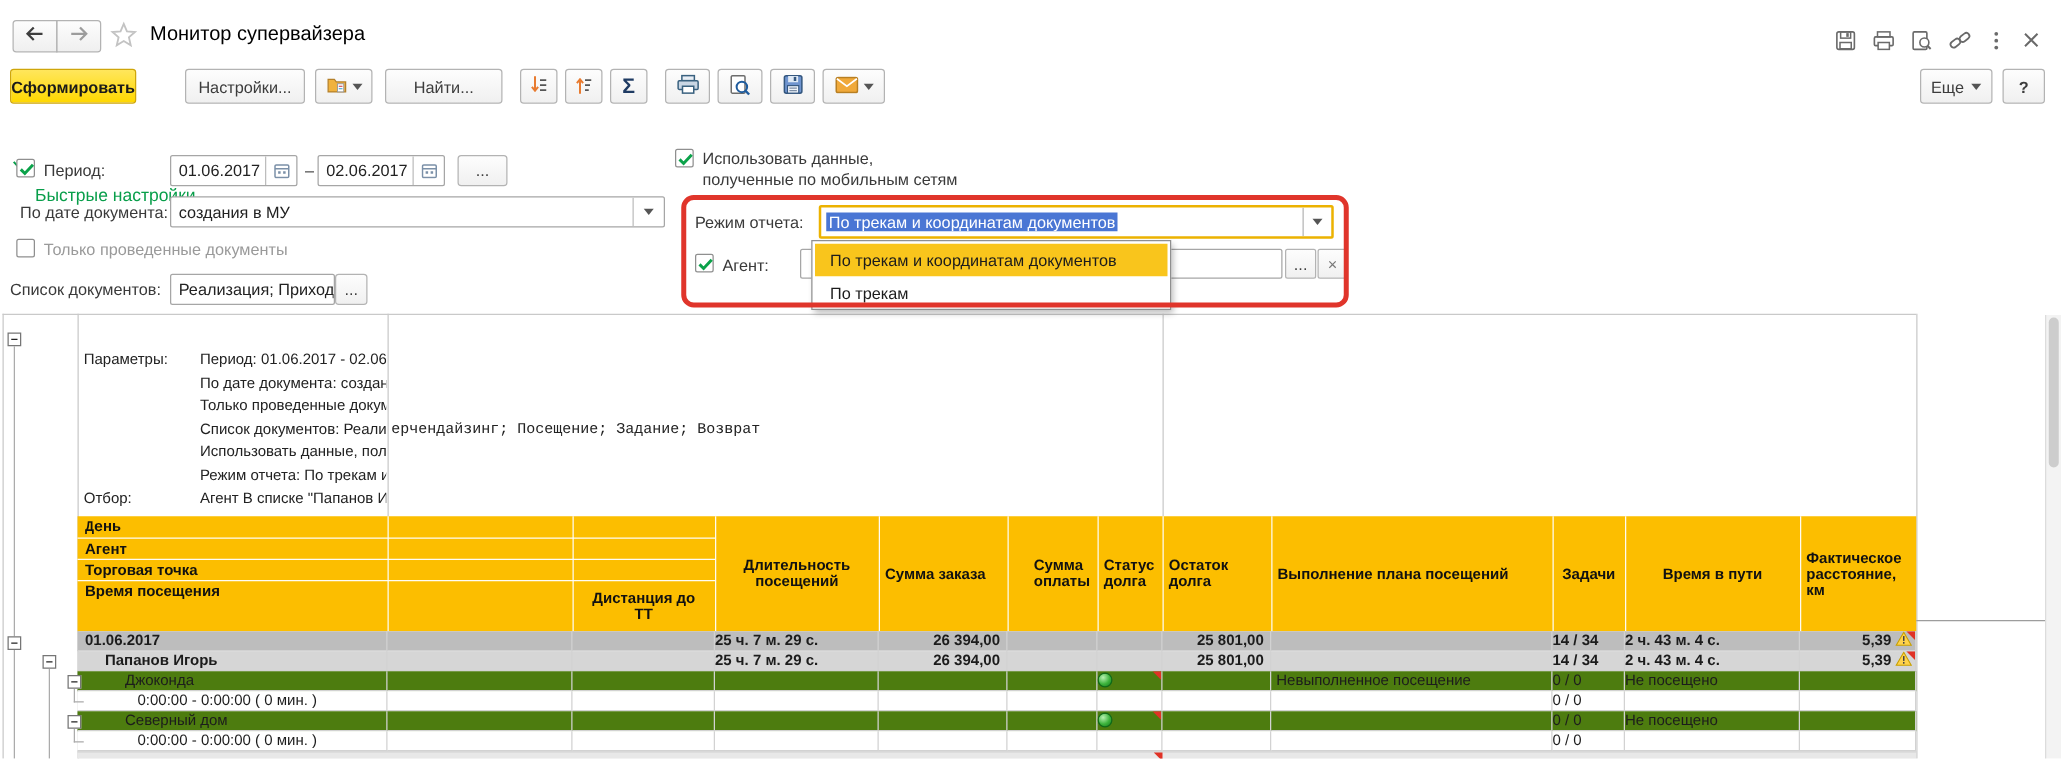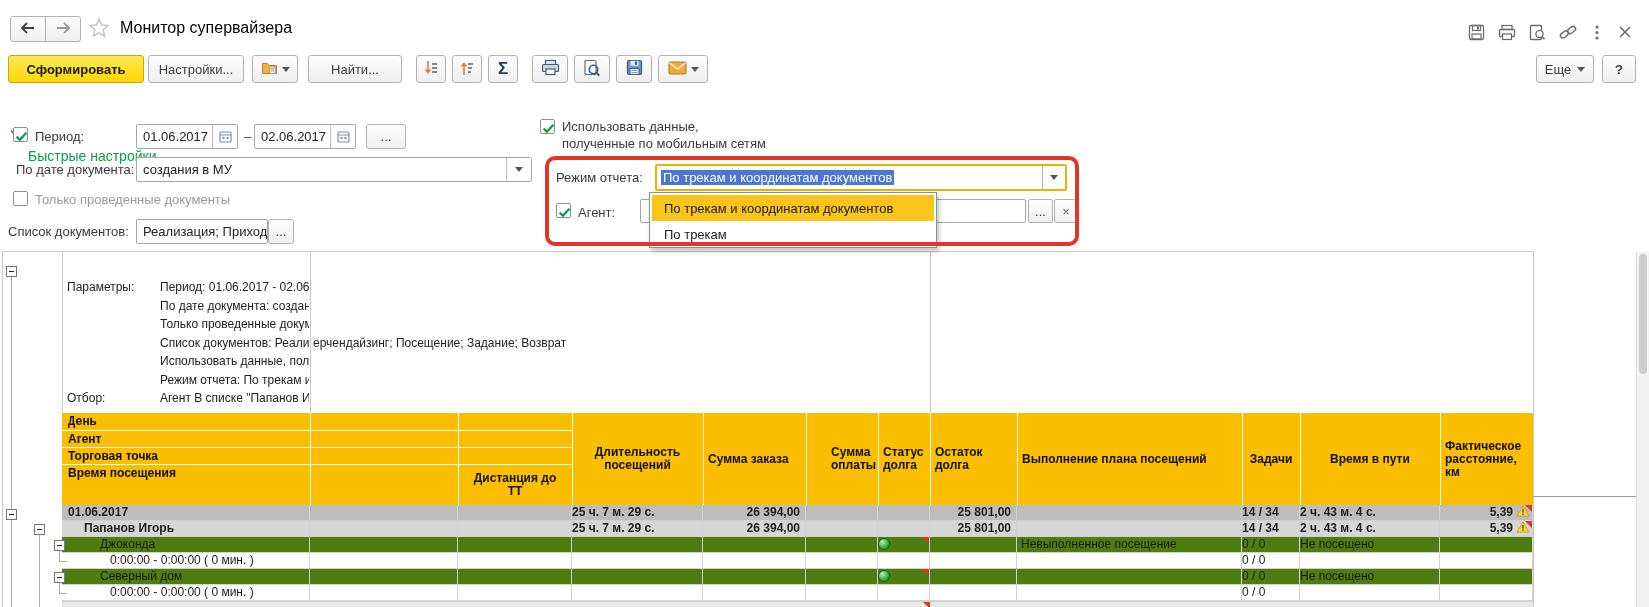--- a/index.html
+++ b/index.html
@@ -121,21 +121,21 @@
         <circle cx="3" cy="8.5" r="1.5" fill="#6a6a6a"></circle>
         <circle cx="3" cy="14" r="1.5" fill="#6a6a6a"></circle>
       </svg>
   </span>
   <span class="abs" style="left:1618px;top:25px;">
     <svg width="14" height="14" viewBox="0 0 14 14">
         <path d="M2 2 L12 12 M12 2 L2 12" stroke="#6a6a6a" stroke-width="1.6"></path>
       </svg>
   </span>
 
-  <div class="btn btn-yellow" style="left:8px;top:55px;width:136px;">Сформировать</div>
+  <div class="btn btn-yellow" style="left:8px;top:55px;width:101px;">Сформировать</div>
   <div class="btn" style="left:148px;top:55px;width:96px;">Настройки...</div>
   <div class="btn" style="left:252px;top:55px;width:46px;gap:4px;">
     <span class="icon">
       <svg width="17" height="15" viewBox="0 0 17 15">
           <path d="M1.5 3.5 h5 l1.5 2 h7.5 v8 h-14 z" fill="#f0b23e" stroke="#b4802a" stroke-width="1"></path>
           <rect x="9" y="7" width="5" height="6.5" fill="#fff" stroke="#9a9a9a" stroke-width=".8"></rect>
           <line x1="10" y1="9" x2="13" y2="9" stroke="#c33" stroke-width=".8"></line>
           <line x1="10" y1="11" x2="13" y2="11" stroke="#39c" stroke-width=".8"></line>
         </svg>
     </span>
@@ -308,21 +308,21 @@
   <div class="exp" style="left:6px;top:266px;">
       <i></i>
     </div>
   <div class="ptext" style="left:67px;top:280px;width:90px;">Параметры:</div>
   <div class="ptext" style="left:160px;top:280px;width:149px;">Период: 01.06.2017 - 02.06</div>
   <div class="ptext" style="left:160px;top:299px;width:149px;">По дате документа: создан</div>
   <div class="ptext" style="left:160px;top:317px;width:149px;">Только проведенные докум</div>
   <div class="ptext" style="left:160px;top:336px;width:149px;">Список документов: Реали</div>
   <div class="ptext" style="left:160px;top:354px;width:149px;">Использовать данные, пол</div>
   <div class="ptext" style="left:160px;top:373px;width:149px;">Режим отчета: По трекам и</div>
-  <div class="ptext" style="left:313px;top:336px;width:610px;">ерчендайзинг; Посещение; Задание; Возврат</div>
+  <div class="ptext" style="left:313px;top:336px;width:610px;font-family:Liberation Mono, monospace;">ерчендайзинг; Посещение; Задание; Возврат</div>
   <div class="ptext" style="left:67px;top:391px;width:90px;">Отбор:</div>
   <div class="ptext" style="left:160px;top:391px;width:149px;">Агент В списке "Папанов И</div>
 
   <div class="hdr">
 
     <div class="wl" style="left:0;top:17px;width:510px;height:1px;"></div>
     <div class="wl" style="left:0;top:34px;width:510px;height:1px;"></div>
     <div class="wl" style="left:0;top:51px;width:510px;height:1px;"></div>
     <div class="wl" style="left:248px;top:0;width:1px;height:92px;"></div>
     <div class="wl" style="left:396px;top:0;width:1px;height:92px;"></div>
@@ -337,21 +337,21 @@
     <div class="wl" style="left:1378px;top:0;width:1px;height:92px;"></div>
 
     <div class="hcell" style="left:6px;top:2px;height:14px;font-family:Liberation Mono, monospace;">День</div>
     <div class="hcell" style="left:6px;top:19px;height:14px;">Агент</div>
     <div class="hcell" style="left:6px;top:36px;height:14px;">Торговая точка</div>
     <div class="hcell" style="left:6px;top:53px;height:14px;">Время посещения</div>
     <div class="hcell" style="left:396px;top:51px;width:114px;height:41px;justify-content:center;text-align:center;white-space:normal;padding:0 8px;box-sizing:border-box;">Дистанция до ТТ</div>
 
     <div class="hcell" style="left:510px;top:0;width:131px;height:92px;justify-content:center;text-align:center;white-space:normal;padding:0 10px;box-sizing:border-box;">Длительность посещений</div>
     <div class="hcell" style="left:641px;top:0;width:103px;height:92px;padding-left:5px;box-sizing:border-box;white-space:normal;">Сумма заказа</div>
-    <div class="hcell" style="left:744px;top:0;width:72px;height:92px;padding-left:1px;box-sizing:border-box;white-space:normal;margin-left:24px;">Сумма оплаты</div>
+    <div class="hcell" style="left:744px;top:0;width:72px;height:92px;padding-left:21px;box-sizing:border-box;white-space:normal;">Сумма оплаты</div>
     <div class="hcell" style="left:816px;top:0;width:52px;height:92px;padding-left:5px;box-sizing:border-box;white-space:normal;">Статус долга</div>
     <div class="hcell" style="left:868px;top:0;width:87px;height:92px;padding-left:5px;box-sizing:border-box;white-space:normal;">Остаток долга</div>
     <div class="hcell" style="left:955px;top:0;width:225px;height:92px;padding-left:5px;box-sizing:border-box;white-space:normal;">Выполнение плана посещений</div>
     <div class="hcell" style="left:1180px;top:0;width:58px;height:92px;justify-content:center;">Задачи</div>
     <div class="hcell" style="left:1238px;top:0;width:140px;height:92px;justify-content:center;">Время в пути</div>
     <div class="hcell" style="left:1378px;top:0;width:93px;height:92px;padding-left:5px;box-sizing:border-box;white-space:normal;">Фактическое расстояние, км</div>
   </div>
 
   <div class="row b r-day" style="top:505px;">
     <div style="padding-left:6px;">01.06.2017</div>

